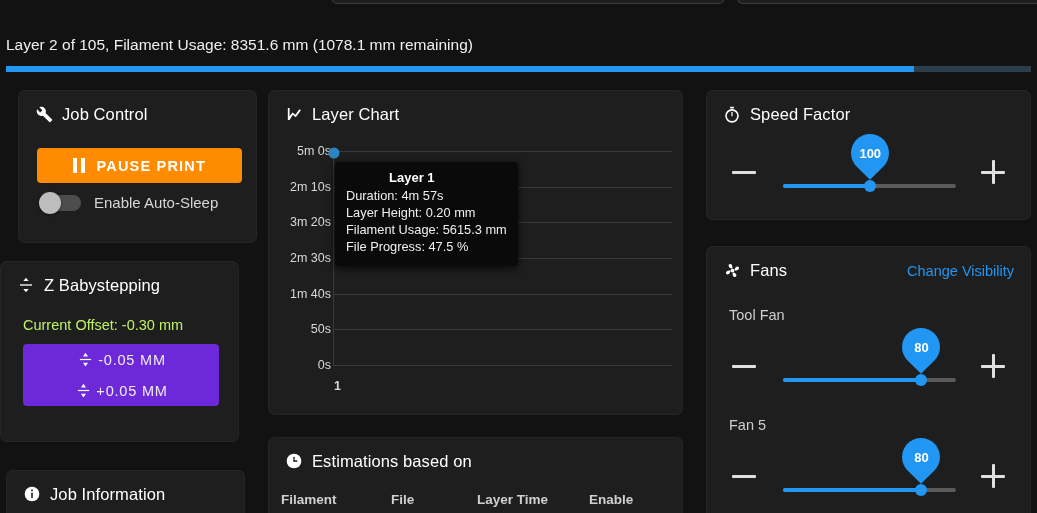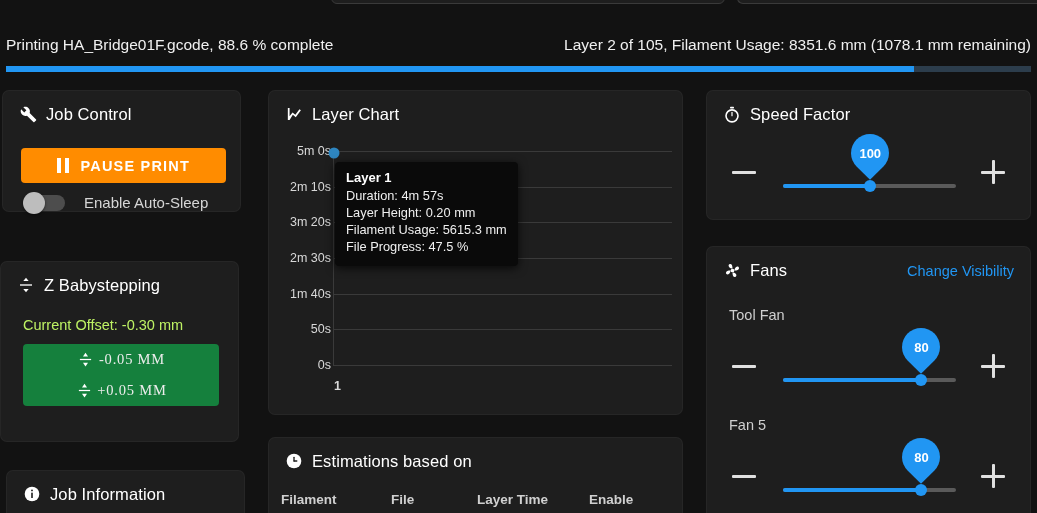--- a/index.html
+++ b/index.html
@@ -41,45 +41,45 @@
   .card-title {
     display:flex; align-items:center; gap:9px;
     font-size:16.5px; color:#ffffff; font-weight:400;
     padding:14px 16px 0 16px; letter-spacing:.1px;
   }
   .card-title .ttxt { line-height:1; }
   .ic { display:inline-flex; align-items:center; justify-content:center; width:18px; height:18px; flex:none; }
   .ic svg { display:block; }
 
   
-  #job-control { left:2px; top:90px; width:239px; height:122px; }
+  #job-control { left:18px; top:90px; width:239px; height:153px; }
   .pause-btn {
     position:absolute; left:18px; top:57px; width:205px; height:35px;
     background:#ff8c00; border:none; border-radius:4px;
     color:#fff; font-size:14.5px; font-weight:600; letter-spacing:1.2px;
     display:flex; align-items:center; justify-content:center; gap:11px;
     cursor:pointer; font-family:"Liberation Sans", sans-serif;
   }
   .pause-glyph { display:inline-flex; gap:3.5px; }
   .pause-glyph i { display:block; width:4.5px; height:15px; background:#fff; }
-  .switch-row { position:absolute; left:22px; top:103px; display:flex; align-items:center; gap:19px; }
+  .switch-row { position:absolute; left:22px; top:103px; display:flex; align-items:center; gap:13px; }
   .switch { position:relative; width:40px; height:16px; background:#4d4d4d; border-radius:9px; cursor:pointer; }
   .switch .knob { position:absolute; left:-2px; top:-3px; width:22px; height:22px; border-radius:50%;
     background:#bdbdbd; box-shadow:0 1px 3px rgba(0,0,0,.5); }
   .switch-label { font-size:15px; color:#d6d6d6; }
 
   
   #z-baby { left:0; top:261px; width:239px; height:181px; }
   .cur-offset { position:absolute; left:22px; top:55px; font-size:14.5px; color:#bef264; }
   .bs-btn {
     position:absolute; left:22px; width:196px; height:31px;
-    background:#15803d; border:none; border-radius:4px;
+    background:#6d28d9; border:none; border-radius:4px;
     color:#ededed; font-size:14.5px; font-weight:500; letter-spacing:.8px;
     display:flex; align-items:center; justify-content:center; gap:4px;
-    cursor:pointer; font-family:Liberation Serif, serif;
+    cursor:pointer; font-family:Liberation Sans, sans-serif;
   }
   #bs-minus { top:82px; border-bottom-left-radius:0; border-bottom-right-radius:0; }
   #bs-plus  { top:113px; border-top-left-radius:0; border-top-right-radius:0; }
 
   
   #job-info { left:6px; top:470px; width:239px; height:90px; }
 
   
   #layer-chart { left:268px; top:90px; width:415px; height:325px; }
   .chart-area { position:absolute; left:0; top:46px; width:415px; height:275px; }
@@ -91,21 +91,21 @@
   .gridline { position:absolute; left:64px; width:339px; height:1px; background:#3a3a3a; }
   .axis-v { position:absolute; left:64px; top:14px; width:1px; height:214px; background:#3a3a3a; }
   .xtick-lbl { position:absolute; font-size:12.5px; color:#d8d8d8; font-weight:700; }
   .dot { position:absolute; width:11px; height:11px; border-radius:50%; background:#2e86c1;
          transform:translate(-50%,-50%); cursor:pointer; }
   .tooltip {
     position:absolute; background:#0a0a0a; border-radius:4px;
     padding:8px 11px 10px 11px; box-shadow:0 2px 10px rgba(0,0,0,.75);
     min-width:152px; pointer-events:none;
   }
-  .tt-title { font-size:13px; font-weight:700; color:#ffffff; margin-bottom:3px; }
+  .tt-title { font-size:13px; font-weight:700; color:#ffffff; margin-bottom:3px;margin-left:43px; }
   .tt-line { font-size:12.8px; color:#efefef; line-height:1.32; white-space:nowrap; }
 
   
   #estimations { left:268px; top:437px; width:415px; height:123px; }
   .est-head { position:absolute; top:54px; left:0; width:415px; display:flex; }
   .est-col { font-size:13.5px; font-weight:700; color:#d0d0d0; }
 
   
   #speed-factor { left:706px; top:90px; width:325px; height:130px; }
   
@@ -146,21 +146,20 @@
 <body>
 
 <div class="app">
 
   <div class="top-strip">
     <div class="top-panel-a"></div>
     <div class="top-panel-b"></div>
   </div>
 
   <div class="statusbar">
-    <div class="status-left">Printing HA_Bridge01F.gcode, 88.6 % complete</div>
     <div class="status-right">Layer 2 of 105, Filament Usage: 8351.6 mm (1078.1 mm remaining)</div>
   </div>
   <div class="progress-wrap">
     <div class="progress-fill" id="progress-fill" style="width: 88.6%;"></div>
   </div>
 
   <div class="card" id="job-control">
     <div class="card-title">
       <span class="ic">
         <svg width="17" height="17" viewBox="0 0 24 24" fill="#ffffff">

